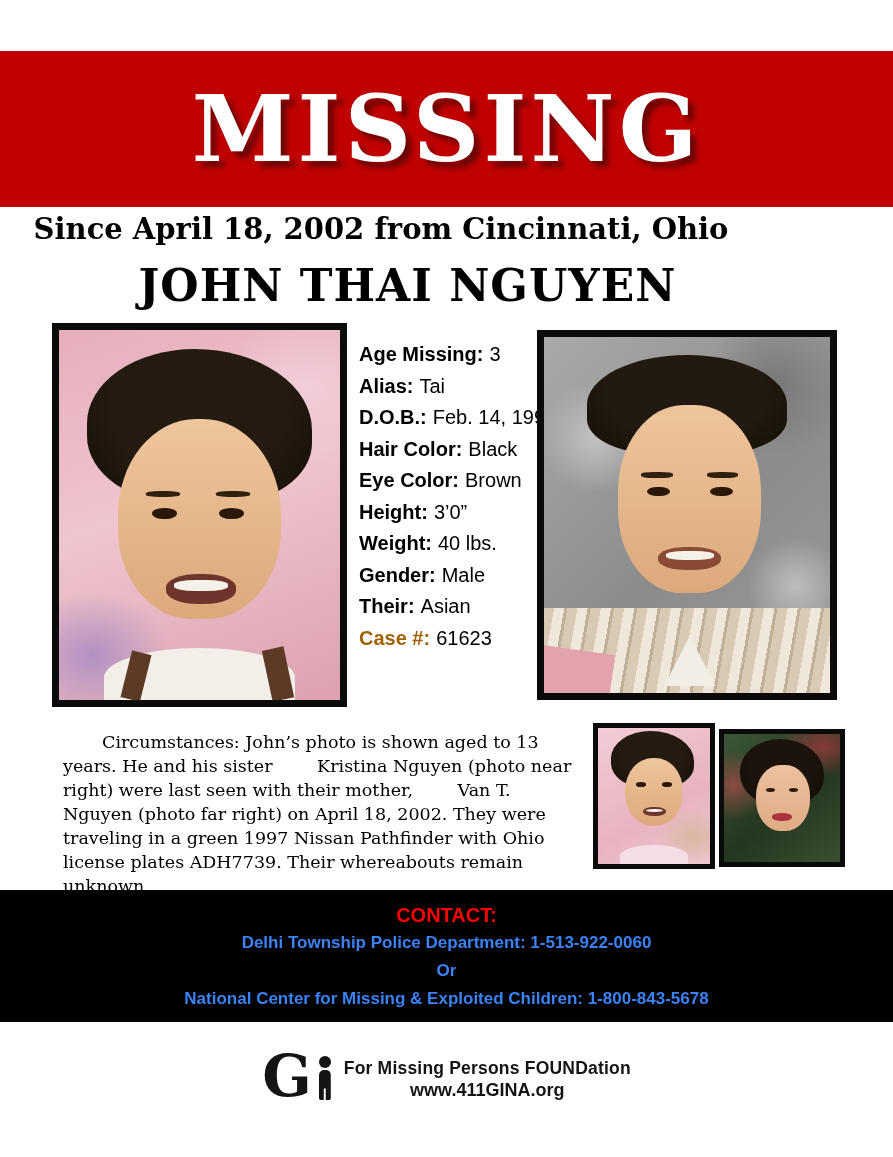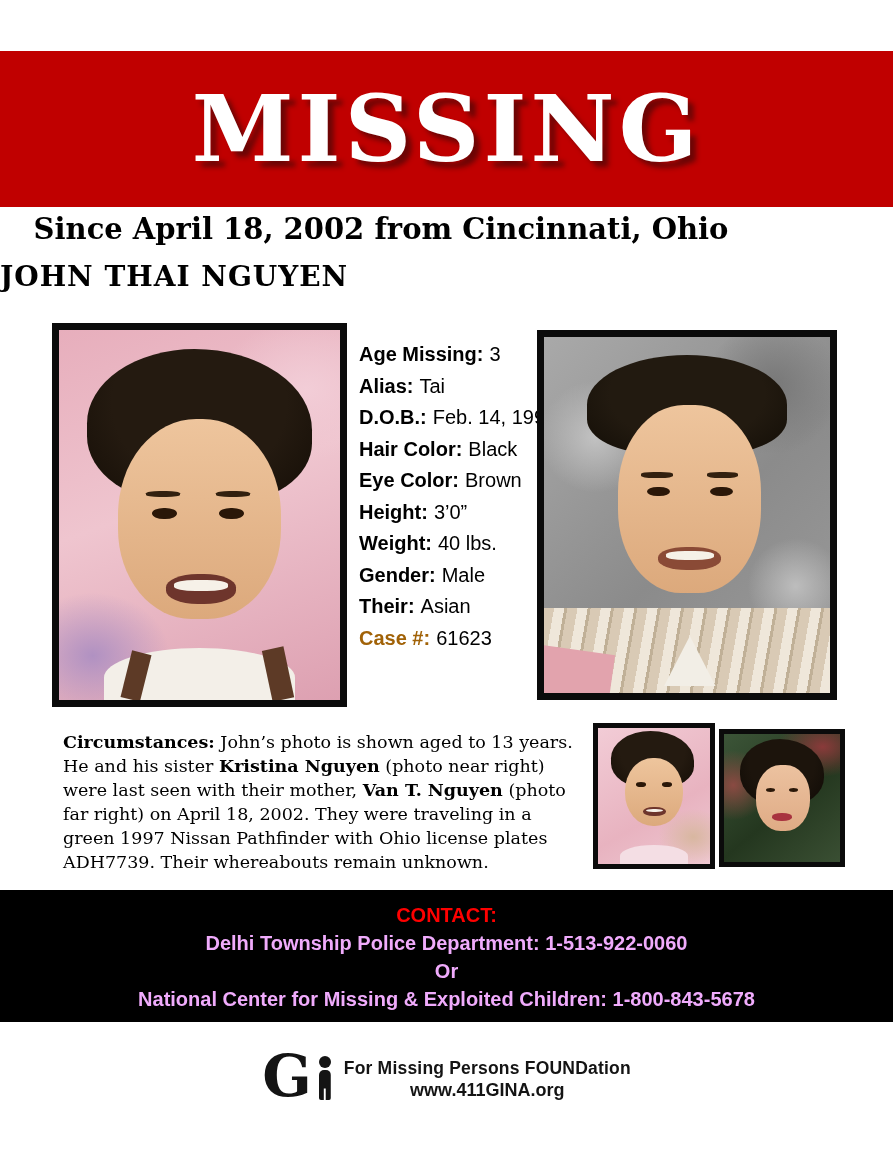--- a/index.html
+++ b/index.html
@@ -17,22 +17,22 @@
     font-family:"DejaVu Serif", serif; font-weight:bold; font-size:92px;
     color:#ffffff; letter-spacing:4px; line-height:1;
     text-shadow:6px 6px 5px rgba(40,10,10,0.55);
   }
   
   .subtitle {
     position:absolute; left:0; top:212px; width:762px; text-align:center;
     font-family:"DejaVu Serif", serif; font-weight:bold; font-size:29px; color:#000;
   }
   .person-name {
-    position:absolute; left:0; top:260px; width:815px; text-align:left;
-    font-family:"DejaVu Serif", serif; font-weight:bold; font-size:28px;
+    position:absolute; left:0; top:260px; width:815px; text-align:center;
+    font-family:"DejaVu Serif", serif; font-weight:bold; font-size:44px;
     letter-spacing:1px; color:#000;
   }
   
   .photo { border:7px solid #0b0b0b; position:relative; overflow:hidden; }
   .photo-john3 { position:absolute; left:52px; top:323px; width:295px; height:384px;
     background:
       radial-gradient(ellipse 110px 90px at 12% 88%, #b091c2 0%, rgba(176,145,194,0) 70%),
       radial-gradient(ellipse 130px 100px at 88% 16%, #f2cdd7 0%, rgba(242,205,215,0) 70%),
       linear-gradient(160deg,#e7aebc 0%, #efc5cf 45%, #dda0b1 100%);
   }
@@ -83,21 +83,21 @@
   .detail-row { margin-bottom:11.5px; line-height:20px; white-space:nowrap; }
   .detail-label { font-weight:bold; }
   .detail-value { margin-left:6px; }
   .detail-row.case-row .detail-label { color:#a16207; }
   
   .circ {
     position:absolute; left:63px; top:730px; width:522px;
     font-family:"DejaVu Serif", serif; font-size:17.5px; line-height:24px; color:#000;
     text-align:left;
   }
-  .circ b { font-weight:bold; }
+  .circ b { font-weight:normal;margin-left:39px; }
   .small-photo { border:5px solid #0b0b0b; position:relative; overflow:hidden; }
   .photo-kristina { position:absolute; left:593px; top:723px; width:122px; height:146px;
     background:
       radial-gradient(ellipse 50px 40px at 85% 80%, #d8b7a0 0%, rgba(216,183,160,0) 70%),
       linear-gradient(150deg,#f2ccd6 0%, #e8b3c0 60%, #efc8d2 100%);
   }
   .kr-hair { left:12%; top:2%; width:74%; height:42%; border-radius:50% 55% 40% 45%; }
   .kr-face { left:24%; top:22%; width:52%; height:50%; border-radius:48%; }
   .kr-eye-l{ left:34%; top:40%; width:9%; height:3.4%; }
   .kr-eye-r{ left:57%; top:40%; width:9%; height:3.4%; }
@@ -116,21 +116,21 @@
     background:linear-gradient(180deg,#ecc2a0 0%, #dfab85 100%); }
   .vn-eye-l{ left:36%; top:42%; width:8%; height:3.2%; }
   .vn-eye-r{ left:56%; top:42%; width:8%; height:3.2%; }
   .vn-mouth{ left:41%; top:62%; width:18%; height:6%; background:#a8333f; }
   
   .contact {
     position:absolute; left:0; top:890px; width:893px; height:132px;
     background:#000000; text-align:center; padding-top:13px;
   }
   .contact-heading { color:#ff0000; font-weight:bold; font-size:20px; line-height:24px; }
-  .contact-line { color:#f0abfc; font-weight:bold; font-size:20px; line-height:24px; margin-top:4px; }
+  .contact-line { color:#3b82f6; font-weight:bold; font-size:17px; line-height:24px; margin-top:4px; }
   
   .footer {
     position:absolute; left:0; top:1050px; width:893px;
     display:flex; justify-content:center; align-items:flex-start;
   }
   .gina-wordmark { display:flex; align-items:flex-end; }
   .gina-letter {
     font-family:"DejaVu Serif", serif; font-weight:bold; font-size:58px; line-height:52px;
     color:#141414; letter-spacing:2px;
   }

